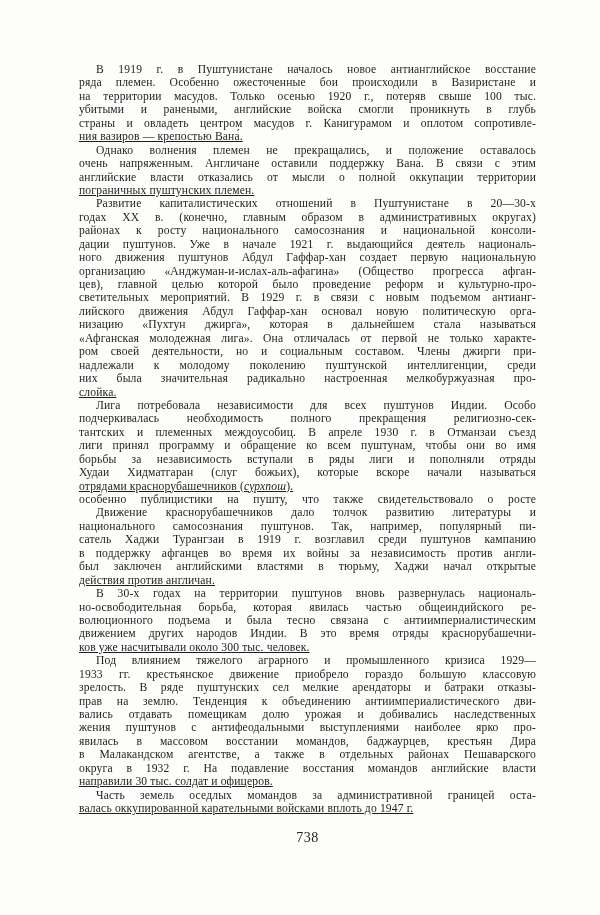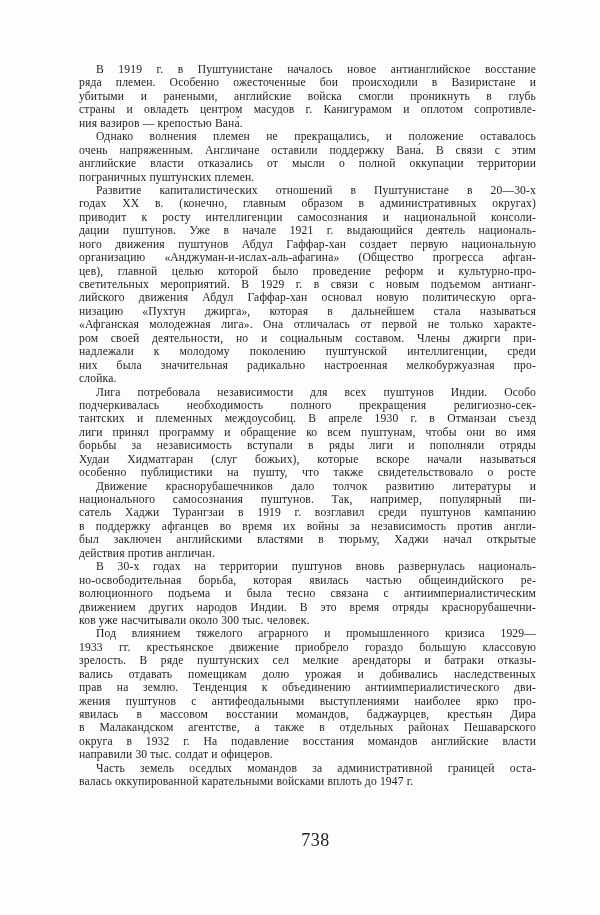--- a/index.html
+++ b/index.html
@@ -34,77 +34,80 @@
     text-align: justify;
     text-align-last: justify;
     height: 13.45px;
     overflow: visible;
   }
   .line.first {
     text-indent: 17px;
   }
   .line.last {
     text-align-last: left;
+    text-decoration: underline;
   }
   .line i {
     font-style: italic;
   }
   .page-number {
     position: absolute;
-    left: 87px;
+    left: 79px;
     top: 830px;
     width: 457px;
     text-align: center;
     color: #1e1e1e;
-    font-size: 18px;
+    font-size: 14px;
     letter-spacing: 0.5px;
   }
 </style>
 </head>
 <body>
 
 <div class="page" style="background: rgb(253, 253, 251);">
   <div class="text-block" style="color: rgb(30, 30, 30);">
       <div class="paragraph">
         <div class="line first">В 1919 г. в Пуштунистане началось новое антианглийское восстание</div>
         <div class="line">ряда племен. Особенно ожесточенные бои происходили в Вазиристане и</div>
+        <div class="line">на территории масудов. Только осенью 1920 г., потеряв свыше 100 тыс.</div>
         <div class="line">убитыми и ранеными, английские войска смогли проникнуть в глубь</div>
         <div class="line">страны и овладеть центром масудов г. Канигурамом и оплотом сопротивле-</div>
         <div class="line last">ния вазиров — крепостью Вана́.</div>
       </div>
       <div class="paragraph">
         <div class="line first">Однако волнения племен не прекращались, и положение оставалось</div>
         <div class="line">очень напряженным. Англичане оставили поддержку Вана́. В связи с этим</div>
         <div class="line">английские власти отказались от мысли о полной оккупации территории</div>
         <div class="line last">пограничных пуштунских племен.</div>
       </div>
       <div class="paragraph">
         <div class="line first">Развитие капиталистических отношений в Пуштунистане в 20—30-х</div>
         <div class="line">годах XX в. (конечно, главным образом в административных округах)</div>
-        <div class="line">приводит к росту интеллигенции самосознания и национальной консоли-</div>
+        <div class="line">районах к росту национального самосознания и национальной консоли-</div>
         <div class="line">дации пуштунов. Уже в начале 1921 г. выдающийся деятель националь-</div>
         <div class="line">ного движения пуштунов Абдул Гаффар-хан создает первую национальную</div>
         <div class="line">организацию «Анджуман-и-ислах-аль-афагина» (Общество прогресса афган-</div>
         <div class="line">цев), главной целью которой было проведение реформ и культурно-про-</div>
         <div class="line">светительных мероприятий. В 1929 г. в связи с новым подъемом антианг-</div>
         <div class="line">лийского движения Абдул Гаффар-хан основал новую политическую орга-</div>
         <div class="line">низацию «Пухтун джирга», которая в дальнейшем стала называться</div>
         <div class="line">«Афганская молодежная лига». Она отличалась от первой не только характе-</div>
         <div class="line">ром своей деятельности, но и социальным составом. Члены джирги при-</div>
         <div class="line">надлежали к молодому поколению пуштунской интеллигенции, среди</div>
         <div class="line">них была значительная радикально настроенная мелкобуржуазная про-</div>
         <div class="line last">слойка.</div>
       </div>
       <div class="paragraph">
         <div class="line first">Лига потребовала независимости для всех пуштунов Индии. Особо</div>
         <div class="line">подчеркивалась необходимость полного прекращения религиозно-сек-</div>
         <div class="line">тантских и племенных междоусобиц. В апреле 1930 г. в Отманзаи съезд</div>
         <div class="line">лиги принял программу и обращение ко всем пуштунам, чтобы они во имя</div>
         <div class="line">борьбы за независимость вступали в ряды лиги и пополняли отряды</div>
         <div class="line">Худаи Хидматгаран (слуг божьих), которые вскоре начали называться</div>
+        <div class="line last">отрядами краснорубашечников (<i>сурхпош</i>).</div>
       </div>
       <div class="paragraph">
         <div class="line">особенно публицистики на пушту, что также свидетельствовало о росте</div>
         <div class="line first">Движение краснорубашечников дало толчок развитию литературы и</div>
         <div class="line">национального самосознания пуштунов. Так, например, популярный пи-</div>
         <div class="line">сатель Хаджи Турангзаи в 1919 г. возглавил среди пуштунов кампанию</div>
         <div class="line">в поддержку афганцев во время их войны за независимость против англи-</div>
         <div class="line">был заключен английскими властями в тюрьму, Хаджи начал открытые</div>
         <div class="line last">действия против англичан.</div>
       </div>
@@ -112,22 +115,22 @@
         <div class="line first">В 30-х годах на территории пуштунов вновь развернулась националь-</div>
         <div class="line">но-освободительная борьба, которая явилась частью общеиндийского ре-</div>
         <div class="line">волюционного подъема и была тесно связана с антиимпериалистическим</div>
         <div class="line">движением других народов Индии. В это время отряды краснорубашечни-</div>
         <div class="line last">ков уже насчитывали около 300 тыс. человек.</div>
       </div>
       <div class="paragraph">
         <div class="line first">Под влиянием тяжелого аграрного и промышленного кризиса 1929—</div>
         <div class="line">1933 гг. крестьянское движение приобрело гораздо большую классовую</div>
         <div class="line">зрелость. В ряде пуштунских сел мелкие арендаторы и батраки отказы-</div>
+        <div class="line">прав на землю. Тенденция к объединению антиимпериалистического дви-</div>
         <div class="line">вались отдавать помещикам долю урожая и добивались наследственных</div>
-        <div class="line">прав на землю. Тенденция к объединению антиимпериалистического дви-</div>
         <div class="line">жения пуштунов с антифеодальными выступлениями наиболее ярко про-</div>
         <div class="line">явилась в массовом восстании момандов, баджаурцев, крестьян Дира</div>
         <div class="line">в Малакандском агентстве, а также в отдельных районах Пешаварского</div>
         <div class="line">округа в 1932 г. На подавление восстания момандов английские власти</div>
         <div class="line last">направили 30 тыс. солдат и офицеров.</div>
       </div>
       <div class="paragraph">
         <div class="line first">Часть земель оседлых момандов за административной границей оста-</div>
         <div class="line last">валась оккупированной карательными войсками вплоть до 1947 г.</div>
       </div>

